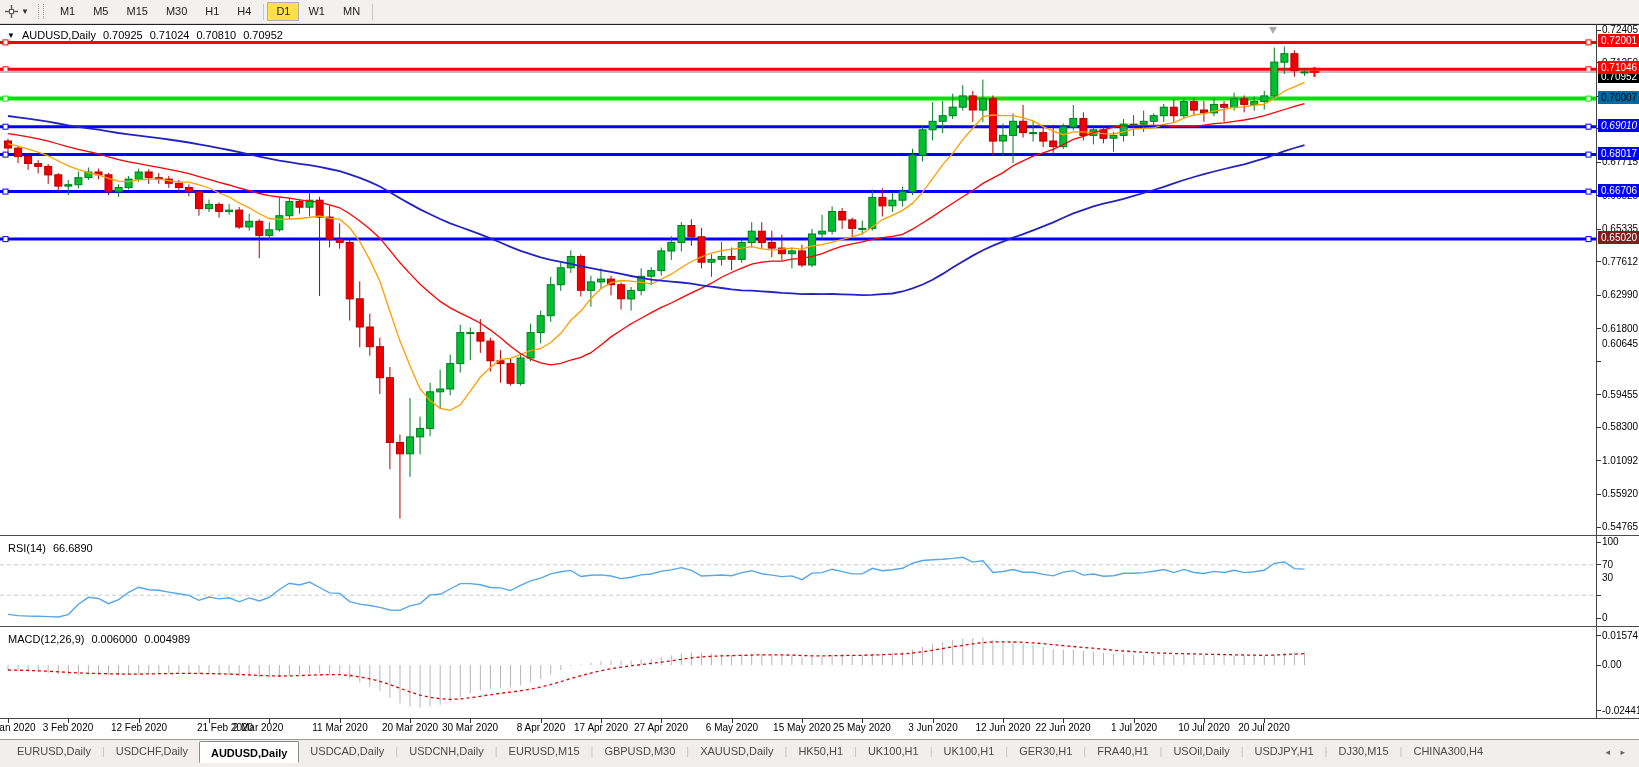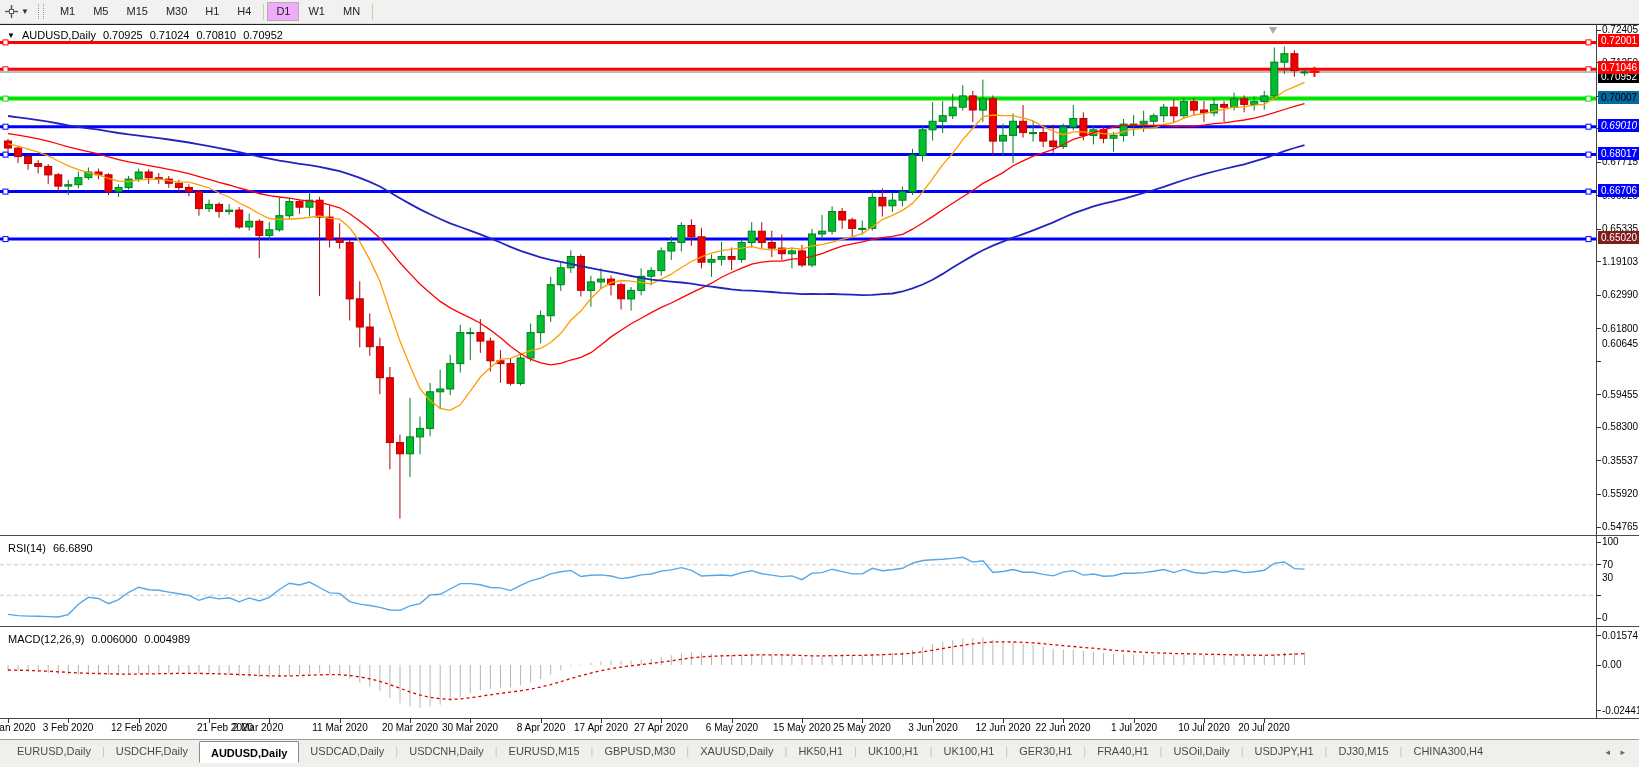--- a/index.html
+++ b/index.html
@@ -7,21 +7,21 @@
        font-family:"Liberation Sans",sans-serif;-webkit-font-smoothing:none;}
   
   #toolbar{position:absolute;top:0;left:0;width:1639px;height:23px;background:#f3f1ef;
            border-bottom:1px solid #dcd9d4;display:flex;align-items:center;}
   .tool-icon{display:inline-flex;align-items:center;margin-left:4px;}
   .caret{font-size:8px;color:#333;margin:0 4px 0 2px;}
   .grip{width:4px;height:15px;border-left:1px dotted #9a9a9a;border-right:1px dotted #9a9a9a;margin:0 7px 0 5px;}
   .tfsep{width:1px;height:16px;background:#ccc9c3;margin:0 3px;}
   .tf{font-size:11px;color:#222;padding:2px 8px 3px;border:1px solid transparent;background:transparent;
       font-family:"Liberation Sans",sans-serif;cursor:default;}
-  .tf.active{background:#f0abfc;border:1px solid #b3b0aa;}
+  .tf.active{background:#fde047;border:1px solid #b3b0aa;}
   
   #price-pane{position:absolute;top:24px;left:0;width:1639px;height:511px;border-top:1px solid #222;background:#fff;}
   #rsi-pane{position:absolute;top:539px;left:0;width:1639px;height:87px;background:#fff;}
   #macd-pane{position:absolute;top:630px;left:0;width:1639px;height:88px;background:#fff;}
   .hsep{position:absolute;left:0;width:1639px;height:4px;border-top:1px solid #4c4c4c;border-bottom:1px solid #4c4c4c;background:#fff;}
   #sep1{top:535px;} #sep2{top:626px;}
   #timeline{position:absolute;top:718px;left:0;width:1639px;height:1px;background:#444;}
   #vaxis{position:absolute;top:24px;left:1596px;width:1px;height:694px;background:#444;}
   #chart-header{position:absolute;top:4px;left:7px;font-size:11px;color:#000;display:flex;gap:7px;align-items:center;}
   #chart-header .dd{font-size:8px;color:#000;}
@@ -547,33 +547,33 @@
       <div class="ptick" style="top:90px;">0.70060</div>
       <div class="tdash" style="top:128px;"></div>
       <div class="ptick" style="top:123px;">0.68905</div>
       <div class="tdash" style="top:162px;"></div>
       <div class="ptick" style="top:156px;">0.67715</div>
       <div class="tdash" style="top:195px;"></div>
       <div class="ptick" style="top:190px;">0.66525</div>
       <div class="tdash" style="top:229px;"></div>
       <div class="ptick" style="top:223px;">0.65335</div>
       <div class="tdash" style="top:261px;"></div>
-      <div class="ptick" style="top:256px;">1.19103</div>
+      <div class="ptick" style="top:256px;">0.77612</div>
       <div class="tdash" style="top:295px;"></div>
       <div class="ptick" style="top:289px;">0.62990</div>
       <div class="tdash" style="top:328px;"></div>
       <div class="ptick" style="top:323px;">0.61800</div>
       <div class="tdash" style="top:361px;"></div>
       <div class="ptick" style="top:338px;">0.60645</div>
       <div class="tdash" style="top:394px;"></div>
       <div class="ptick" style="top:389px;">0.59455</div>
       <div class="tdash" style="top:427px;"></div>
       <div class="ptick" style="top:421px;">0.58300</div>
       <div class="tdash" style="top:460px;"></div>
-      <div class="ptick" style="top:455px;">0.35537</div>
+      <div class="ptick" style="top:455px;">1.01092</div>
       <div class="tdash" style="top:494px;"></div>
       <div class="ptick" style="top:488px;">0.55920</div>
       <div class="tdash" style="top:527px;"></div>
       <div class="ptick" style="top:521px;">0.54765</div>
       <div class="plabel" style="top:70px;background:#000000;color:#ffffff;">0.70952</div>
       <div class="plabel" style="top:34px;background:#ff0000;color:#ffffff;">0.72001</div>
       <div class="plabel" style="top:61px;background:#ff0000;color:#ffffff;">0.71046</div>
       <div class="plabel" style="top:91px;background:#0369a1;color:#000000;">0.70007</div>
       <div class="plabel" style="top:119px;background:#0000ff;color:#ffffff;font-style:italic;">0.69010</div>
       <div class="plabel" style="top:147px;background:#0000ff;color:#ffffff;">0.68017</div>

